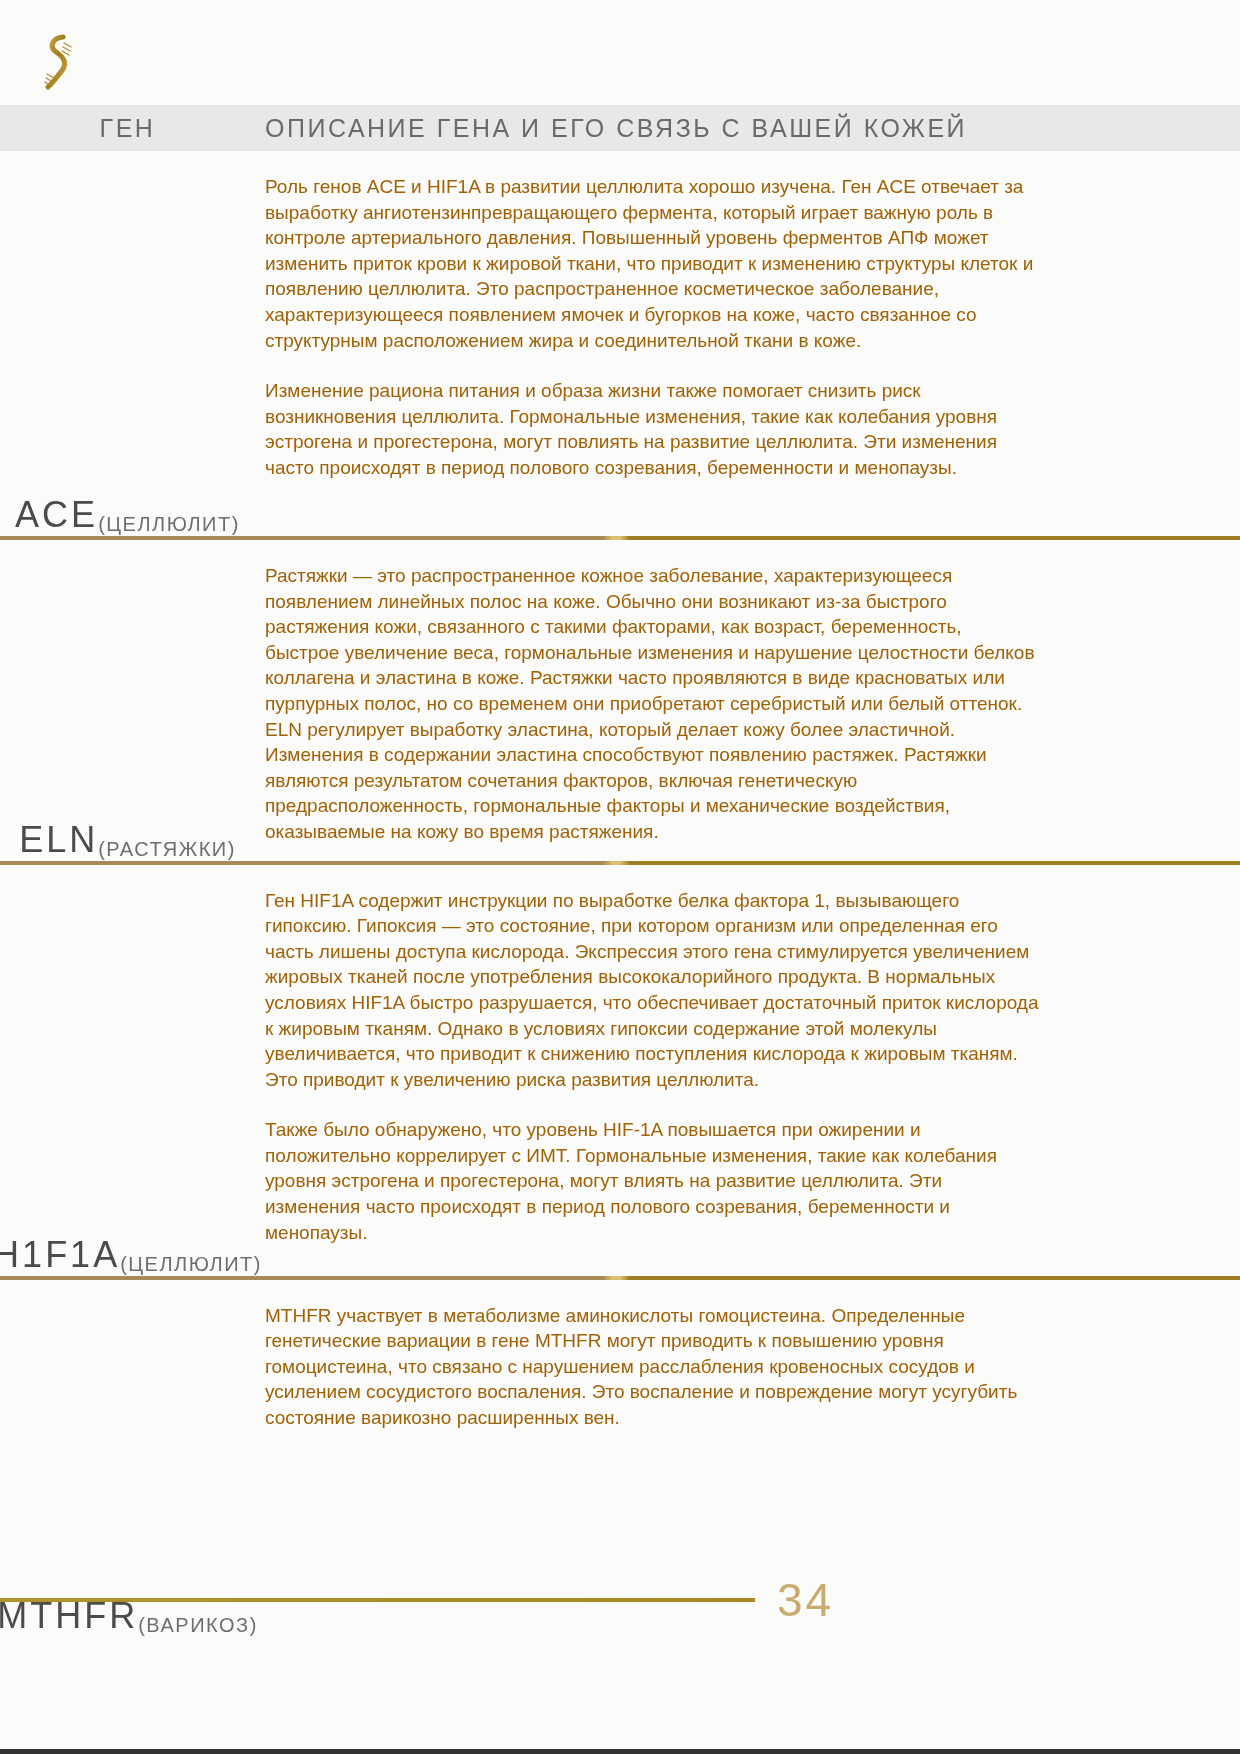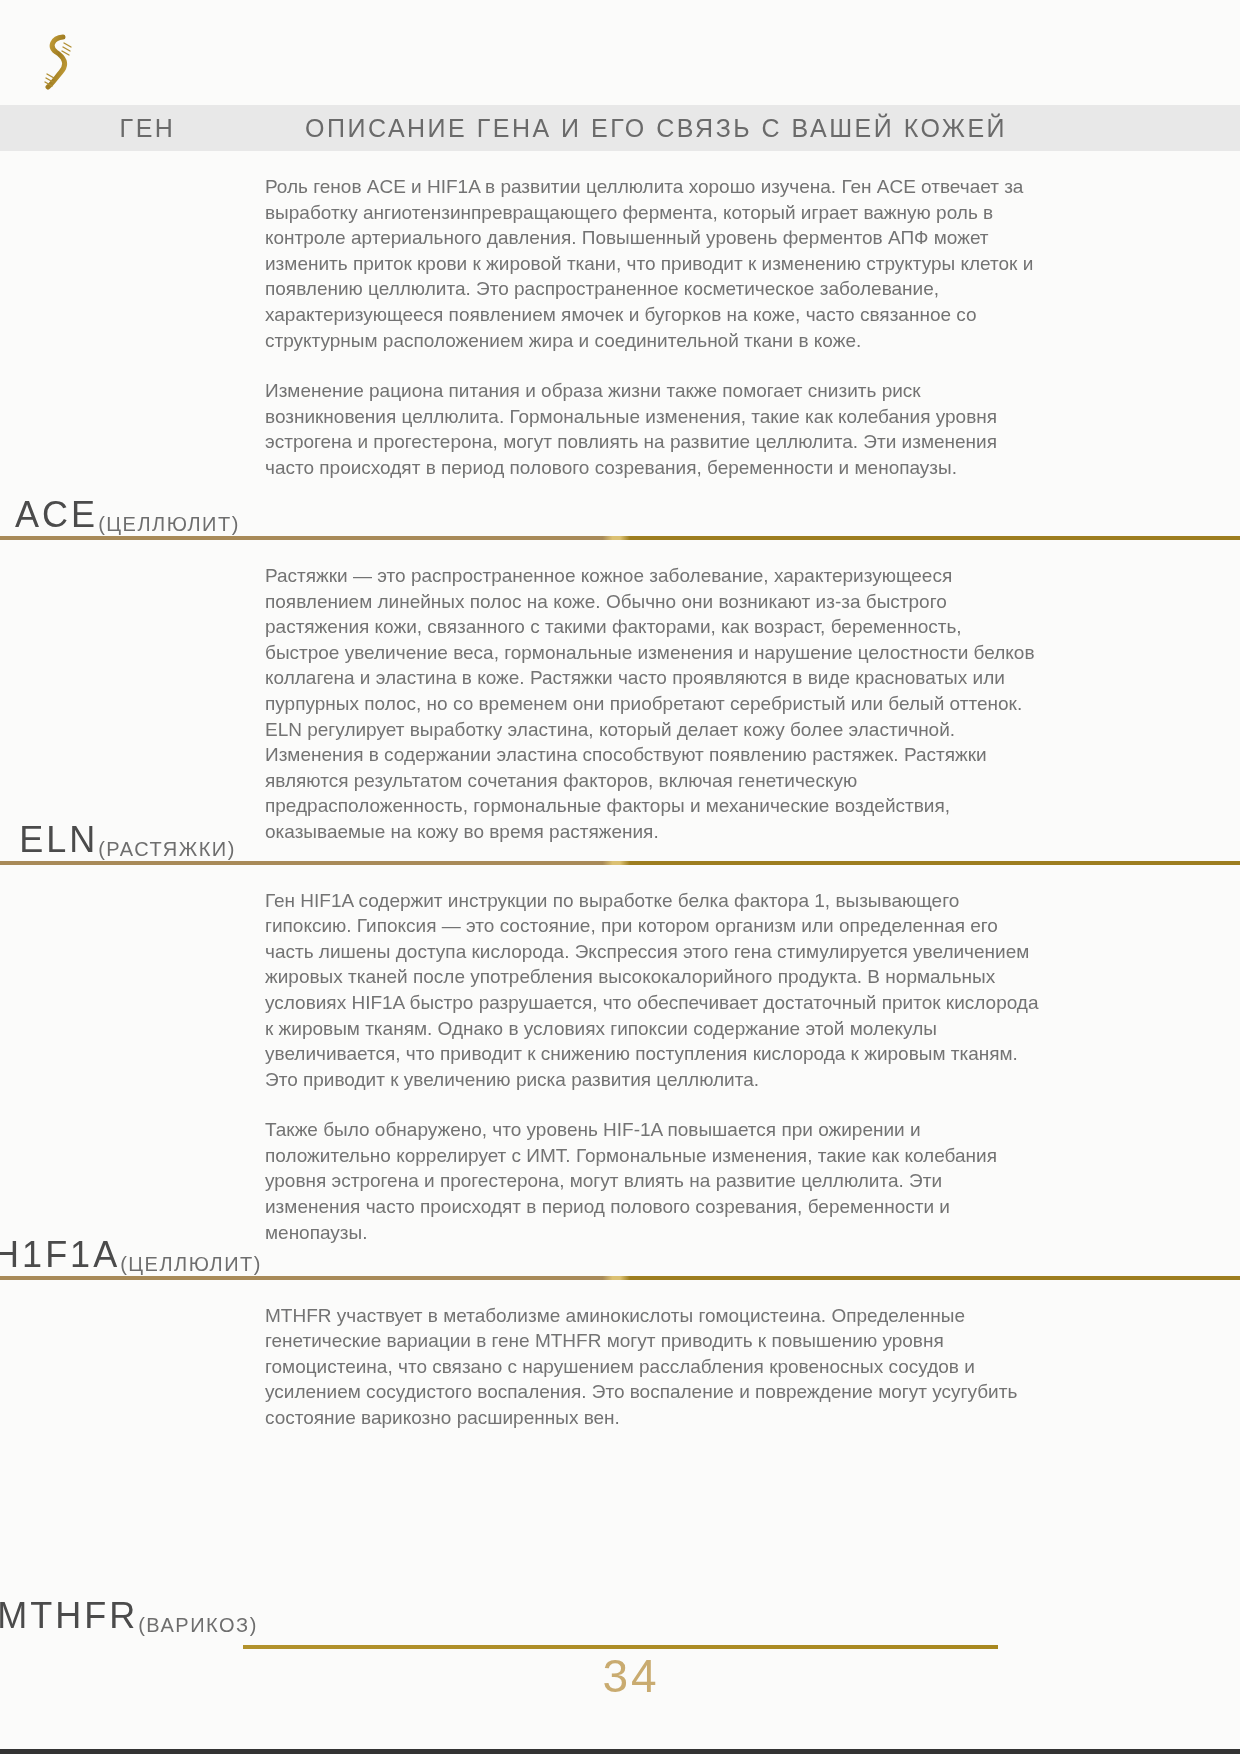--- a/index.html
+++ b/index.html
@@ -31,21 +31,20 @@
     background: #e8e8e8;
     display: flex;
     align-items: center;
   }
   .header-text {
     color: #6a6a6a;
     font-size: 25px;
     font-weight: 300;
     letter-spacing: 2.5px;
     white-space: nowrap;
-    margin-left: 20px;
   }
   .col-gene-h {
     width: 255px;
     text-align: center;
   }
   .col-desc-h {
     padding-left: 10px;
   }
 
   .table {
@@ -83,45 +82,44 @@
     color: #6e6e6e;
     font-size: 20px;
     font-weight: 300;
     letter-spacing: 1.5px;
   }
 
   .cell-desc {
     width: 785px;
     flex: 0 0 785px;
     padding: 23px 0 16px 10px;
-    color: #737373;
+    color: #a16207;
     font-size: 19px;
     font-weight: 300;
     line-height: 25.6px;
   }
   .cell-desc p + p { margin-top: 25px; }
 
   .divider {
     width: 1240px;
     height: 4px;
     background: linear-gradient(90deg,
       #a88a58 0%, #a88a58 48.6%,
       #dcc172 49.4%, #dcc172 50.0%,
       #9d7d1f 50.8%, #9d7d1f 100%);
   }
 
   .footer {
     position: absolute;
-    top: 1645px;
+    top: 1570px;
     left: 0;
     width: 1240px;
     height: 60px;
     display: flex;
     align-items: center;
-    flex-direction: column;
   }
   .footer-line {
     width: 755px;
     height: 4px;
     background: linear-gradient(90deg, #b2922c 0%, #a8881f 100%);
   }
   .page-number {
     margin-left: 22px;
     color: #c9ab70;
     font-size: 46px;

